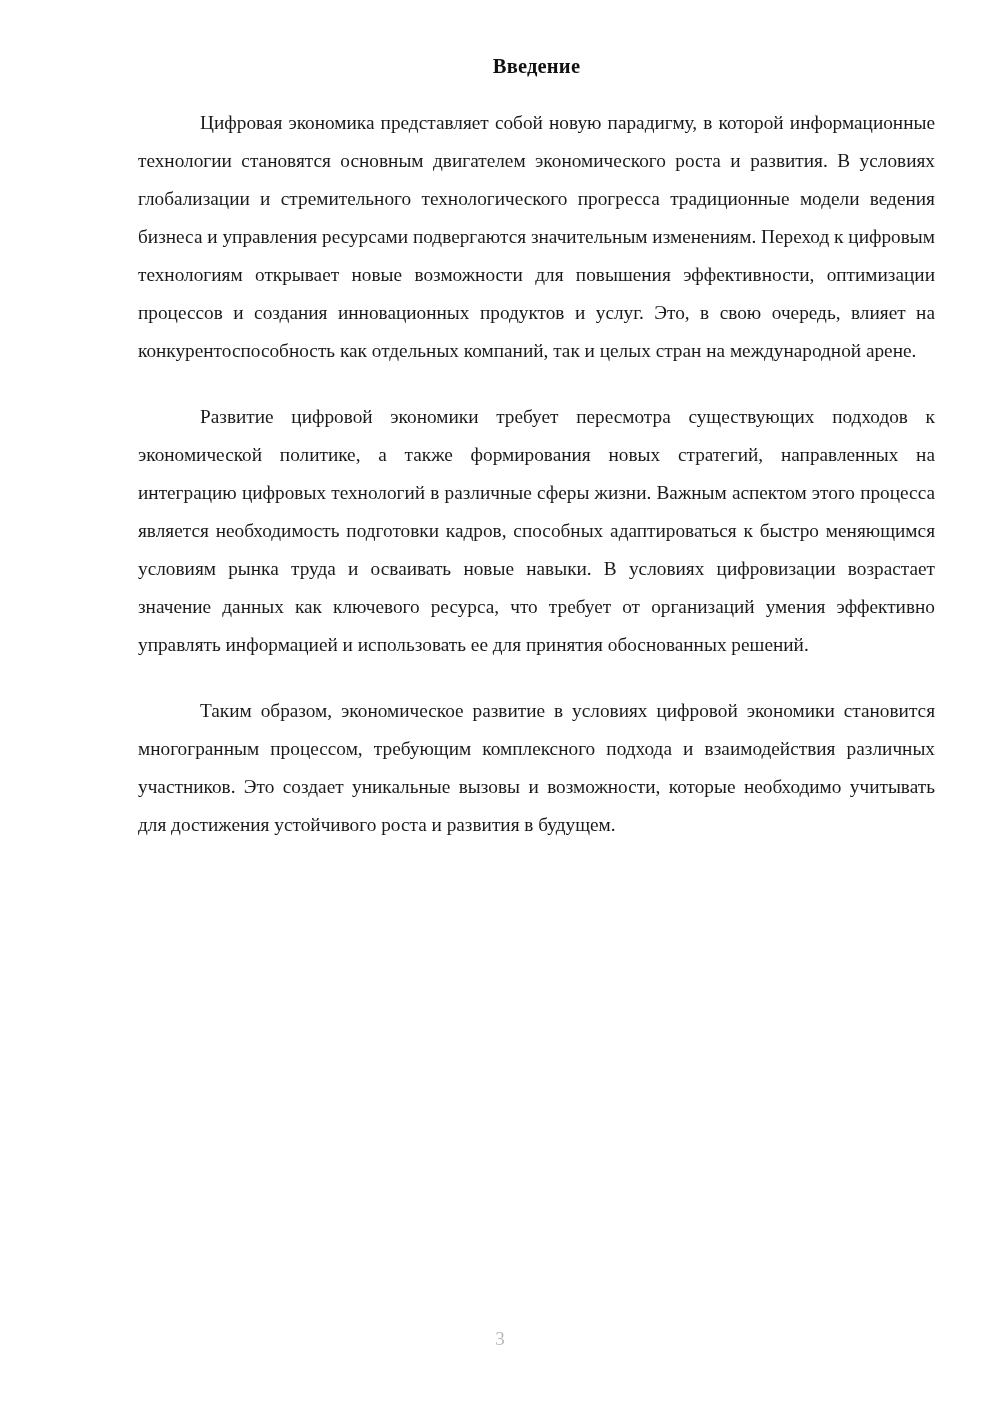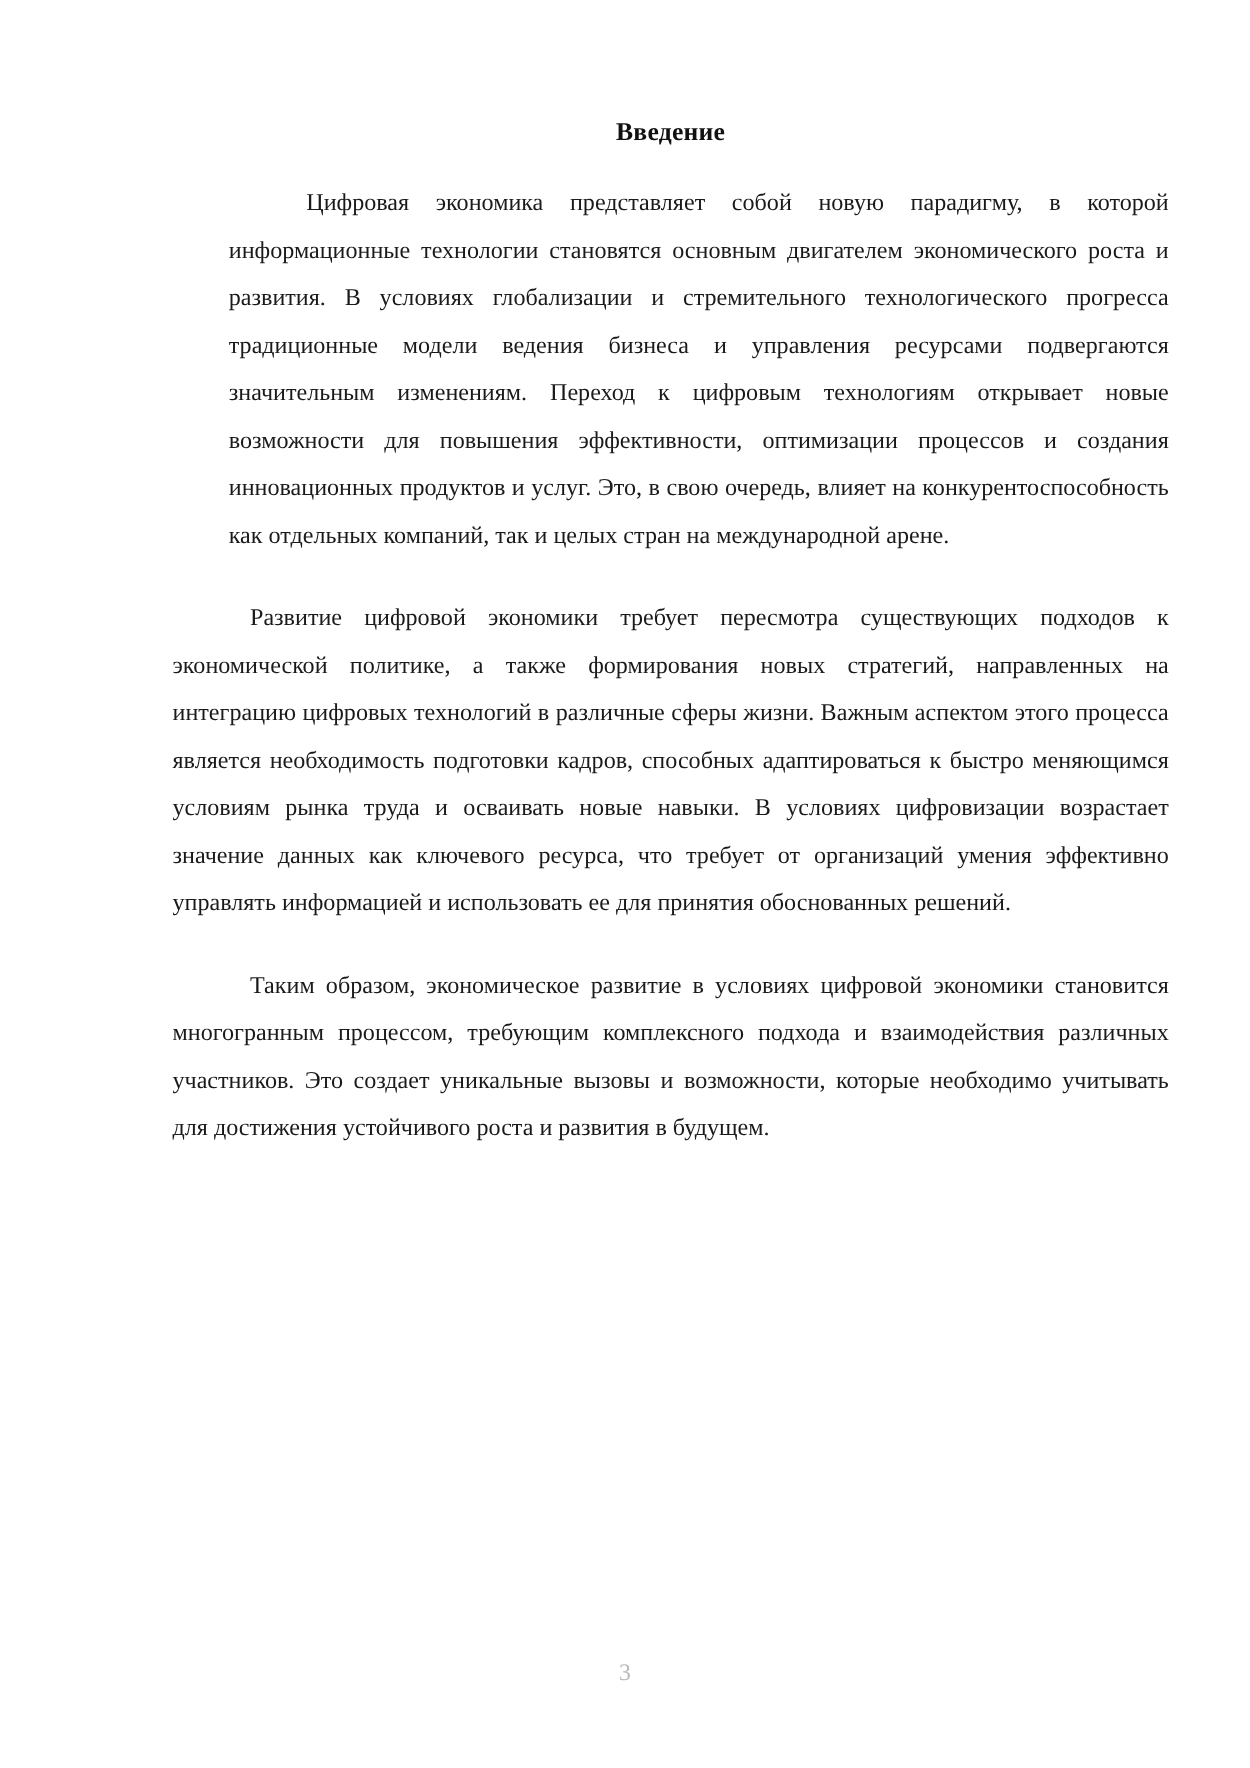--- a/index.html
+++ b/index.html
@@ -27,41 +27,40 @@
     top: 0;
     width: 797px;
   }
 
   .doc-title {
     font-size: 20.5px;
     font-weight: bold;
     text-align: center;
     letter-spacing: 0.2px;
     margin: 0;
-    padding-top: 96px;
+    padding-top: 56px;
     line-height: 1.0;
     color: #111111;
   }
 
   .body-text {
     margin: 0;
     padding: 0;
     font-size: 19.3px;
     line-height: 38px;
     text-align: justify;
     text-justify: inter-word;
     text-indent: 62px;
     color: #1a1a1a;
     hyphens: none;
     -webkit-hyphens: none;
   }
 
   .body-text.first {
     margin-top: 27px;
-    margin-left: 45px;
   }
 
   .body-text + .body-text {
     margin-top: 28px;
   }
 
   .page-number {
     position: absolute;
     left: 0;
     right: 0;

